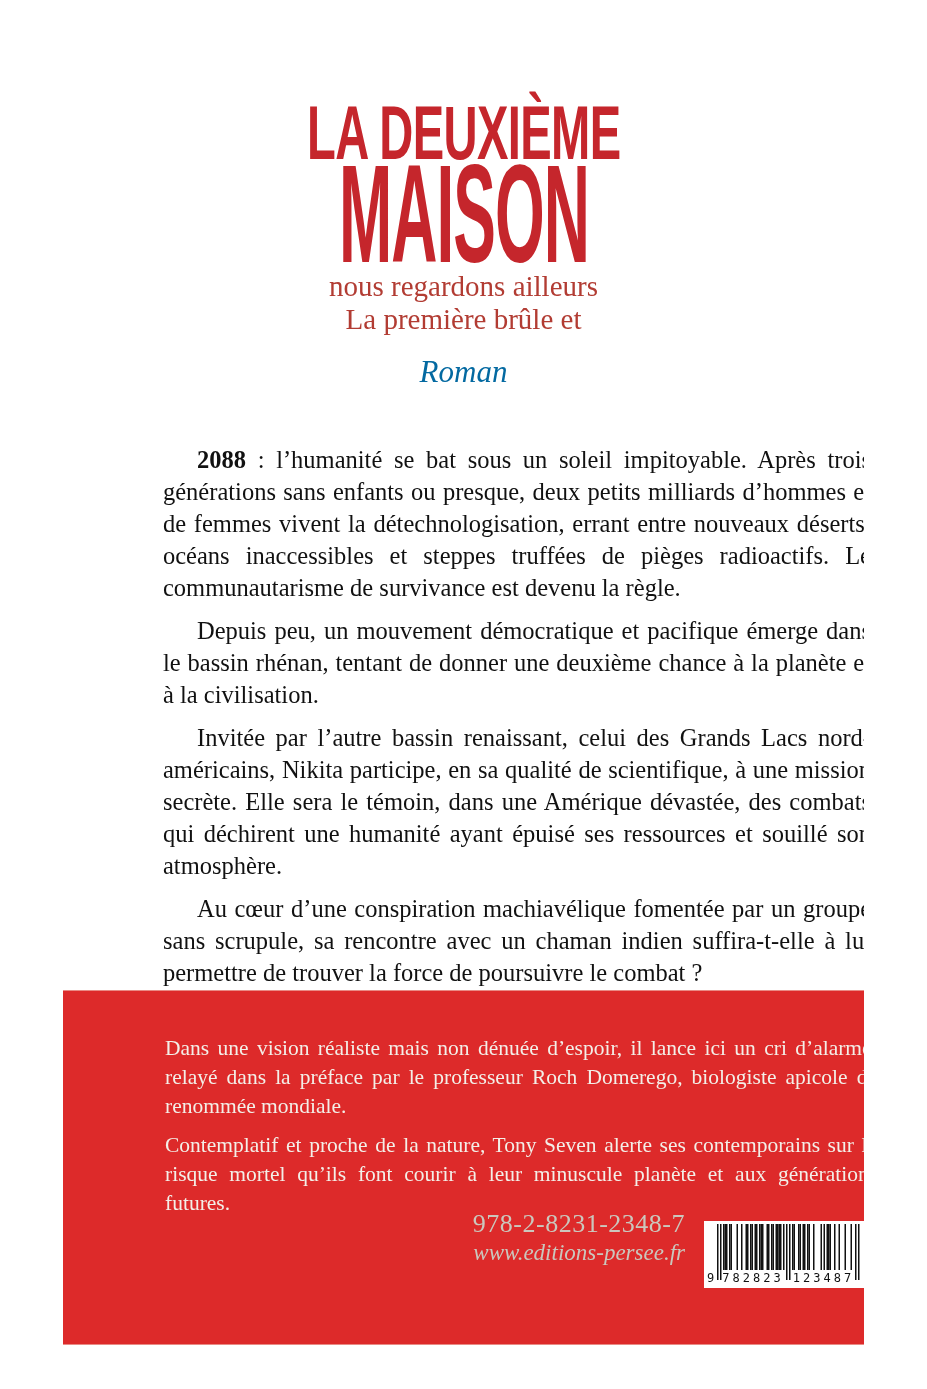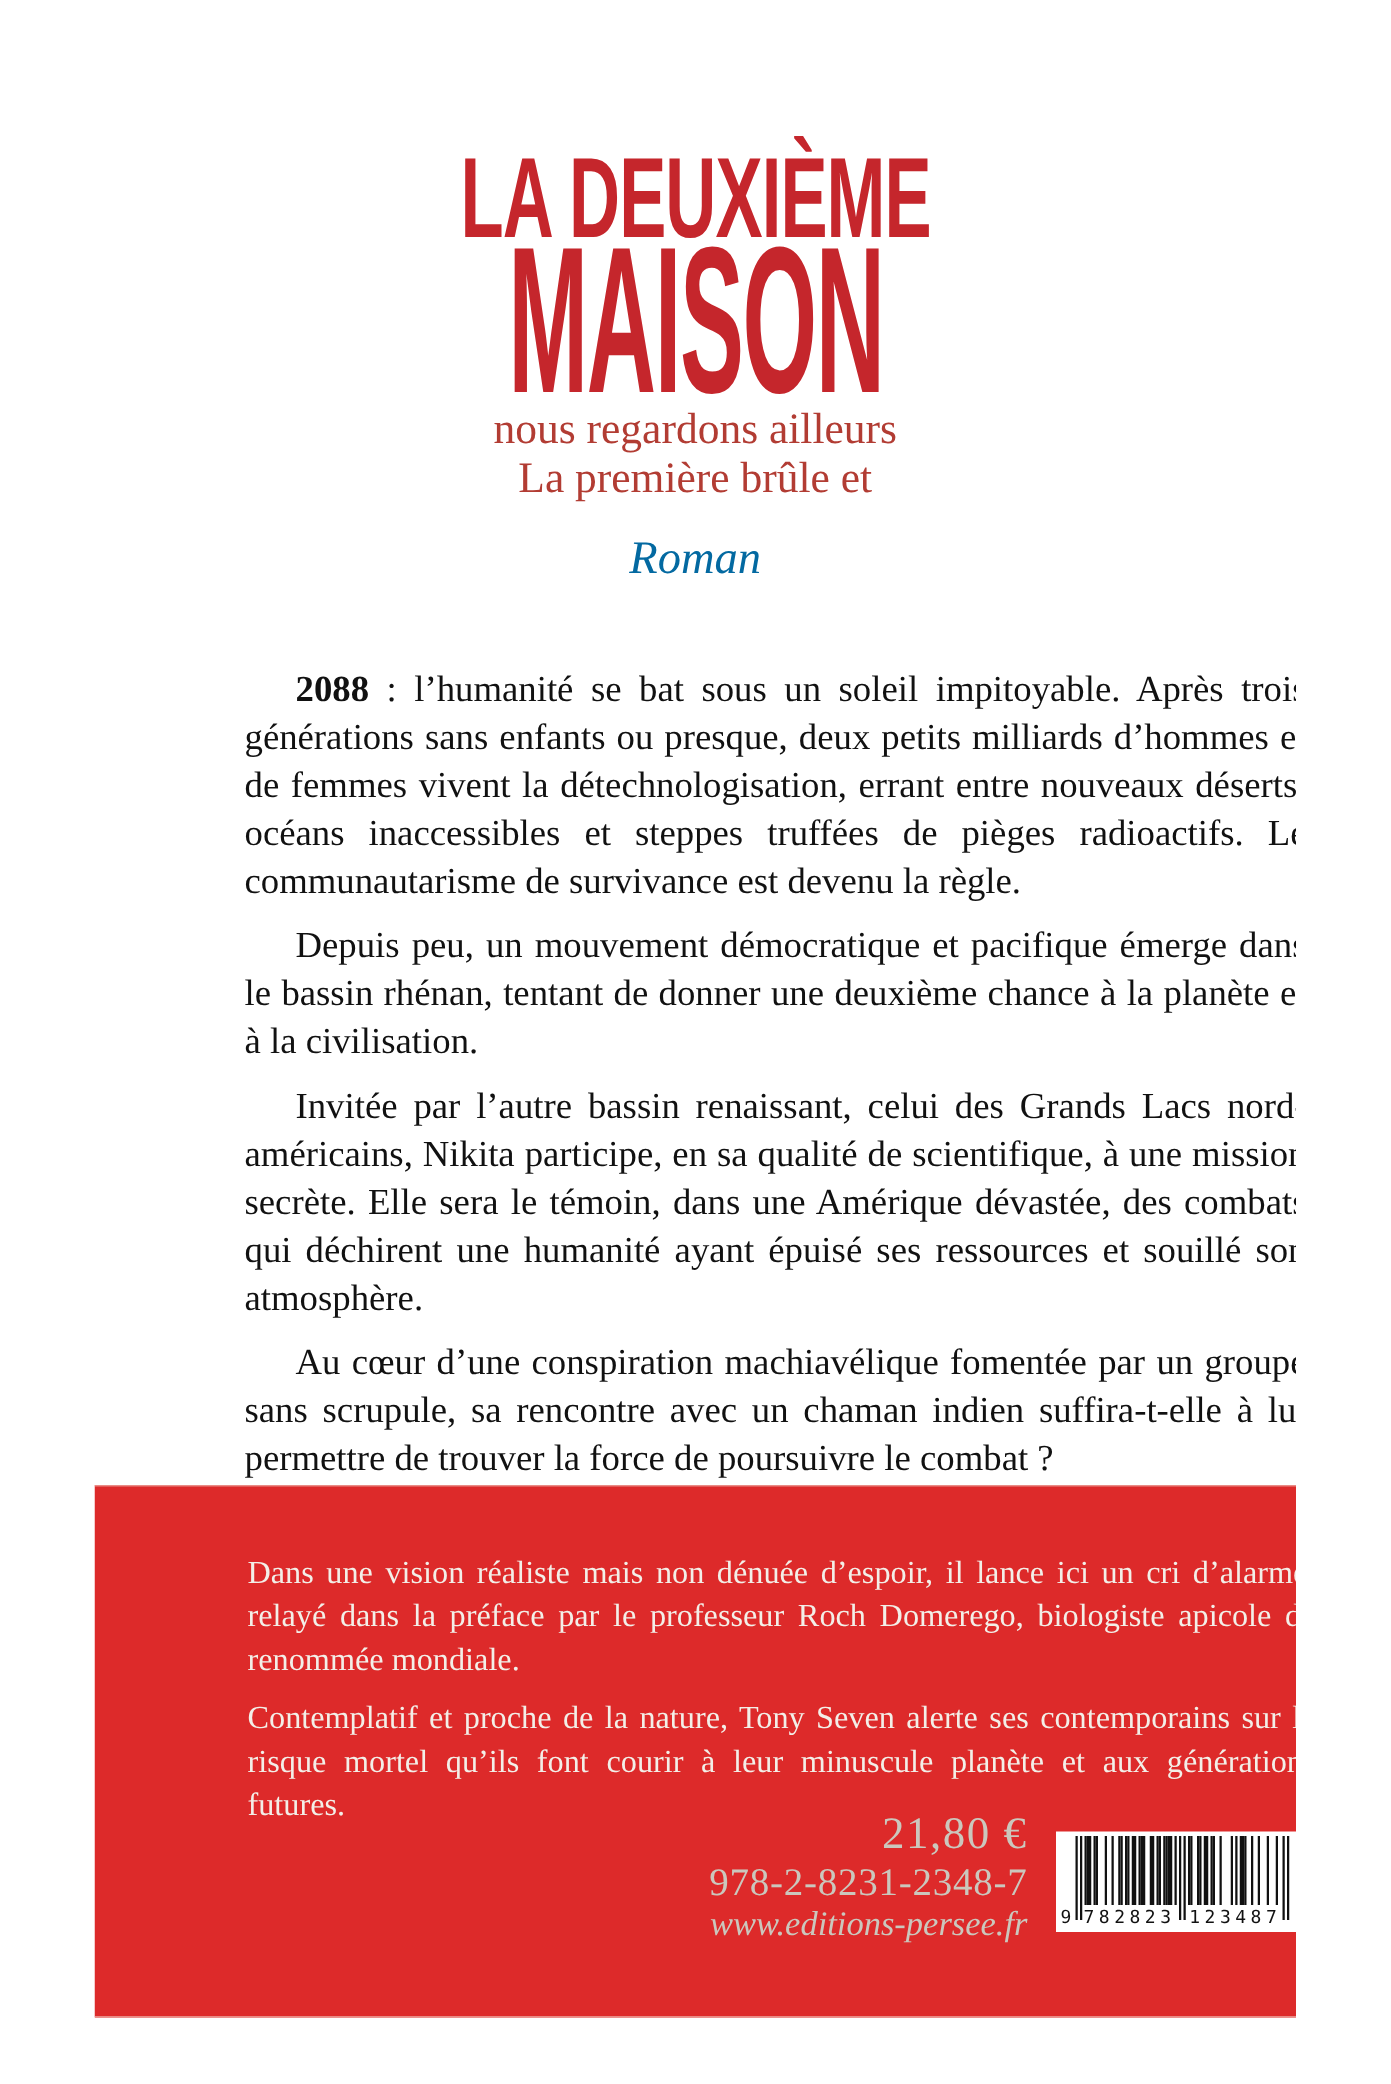--- a/index.html
+++ b/index.html
@@ -107,21 +107,20 @@
     <p>Au cœur d’une conspiration machiavélique fomentée par un groupe sans scrupule, sa rencontre avec un chaman indien suffira-t-elle à lui permettre de trouver la force de poursuivre le combat&nbsp;?</p>
   </section>
 
   <section class="band">
     <div class="band-text">
       <p>Dans une vision réaliste mais non dénuée d’espoir, il lance ici un cri d’alarme, relayé dans la préface par le professeur Roch Domerego, biologiste apicole de renommée mondiale.</p>
       <p>Contemplatif et proche de la nature, Tony Seven alerte ses contemporains sur le risque mortel qu’ils font courir à leur minuscule planète et aux générations futures.</p>
     </div>
 
     <div class="price-block">
-      <div class="price">21,80 €</div>
       <div class="isbn">978-2-8231-2348-7</div>
       <div class="website">www.editions-persee.fr</div>
     </div>
 
     <div class="barcode-box">
       <svg id="barcode-svg" width="158" height="62" viewBox="0 0 158 62">
           <rect x="10.00" y="0" width="1.5" height="56" fill="#111"></rect>
           <rect x="13.00" y="0" width="1.5" height="56" fill="#111"></rect>
           <rect x="16.00" y="0" width="1.5" height="46" fill="#111"></rect>
           <rect x="17.50" y="0" width="1.5" height="46" fill="#111"></rect>

